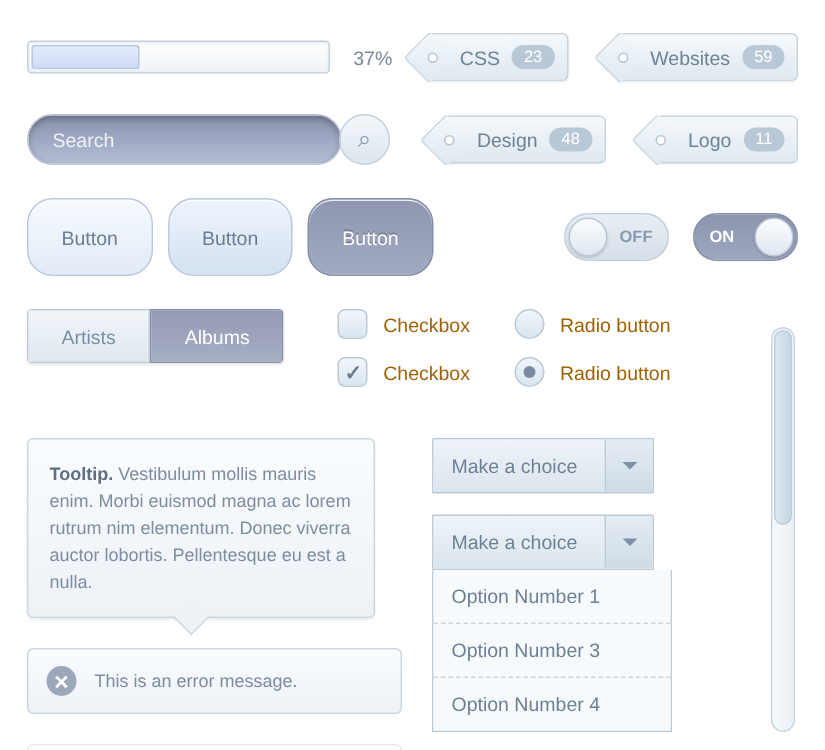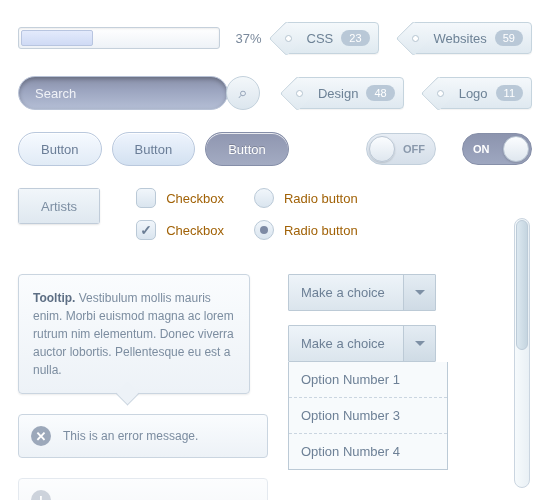--- a/index.html
+++ b/index.html
@@ -18,21 +18,21 @@
 .tag-label{color:#6d8296;font-size:13px;z-index:2;}
 .tag-count{background:#b9c8d7;color:#fff;font-size:11px;border-radius:9px;padding:2px 8px;margin-left:8px;z-index:2;}
 
 
 .search{display:flex;align-items:center;gap:0;}
 .search-input{width:210px;height:34px;border-radius:17px;border:1px solid #b8c2d6;background:linear-gradient(#888fa8,#9ba4bf 40%,#b4bed5);box-shadow:inset 0 2px 4px rgba(0,0,0,.25);padding:12px 16px;color:#fff;font-size:13px;}
 .search-input::placeholder{color:#f0f2f7;}
 .search-btn{width:34px;height:34px;border-radius:50%;margin-left:-2px;border:1px solid #c3d1dc;background:linear-gradient(#f3f7fa,#dce6ee);display:flex;align-items:center;justify-content:center;cursor:pointer;color:#8a9ab0;}
 
 
-.btn{height:34px;padding:0 22px;border-radius:17px;border:1px solid #b9c8dd;background:linear-gradient(#f6faff,#e1ebf6);color:#6a7d97;font-size:13px;cursor:pointer;box-shadow:0 1px 0 rgba(255,255,255,.8) inset;}
+.btn{height:52px;padding:0 22px;border-radius:17px;border:1px solid #b9c8dd;background:linear-gradient(#f6faff,#e1ebf6);color:#6a7d97;font-size:13px;cursor:pointer;box-shadow:0 1px 0 rgba(255,255,255,.8) inset;}
 .btn.hover{background:linear-gradient(#eef4fd,#d3e1f1);}
 .btn.active{background:linear-gradient(#8f96b0,#a3abc2);color:#fff;border-color:#858ea8;text-shadow:0 -1px 0 rgba(0,0,0,.2);}
 
 
 .toggle{width:70px;height:32px;border-radius:16px;position:relative;display:flex;align-items:center;cursor:pointer;}
 .toggle.off{background:linear-gradient(#e8eef5,#d5dfe9);border:1px solid #c2cfdb;}
 .toggle.on{background:linear-gradient(#8c94ae,#9ea7c0);border:1px solid #868fa8;}
 .toggle .knob{width:26px;height:26px;border-radius:50%;background:linear-gradient(#fbfdff,#dfe7ef);border:1px solid #bac6d3;position:absolute;top:2px;box-shadow:0 1px 2px rgba(0,0,0,.15);}
 .toggle.off .knob{left:2px;}
 .toggle.on .knob{right:2px;}
@@ -121,35 +121,36 @@
         <span class="tag-label">Logo</span>
         <span class="tag-count">11</span>
       </div>
   </div>
 </div>
 
 <div class="row">
   <button class="btn">Button</button>
   <button class="btn hover">Button</button>
   <button class="btn active">Button</button>
-  <div style="margin-left:auto;display:flex;gap:26px">
+  <div style="margin-left:auto;display:flex;gap:16px">
     <div class="toggle off">
         <div class="knob"></div>
         <span class="tlabel">OFF</span>
       </div>
     <div class="toggle on">
         <span class="tlabel">ON</span>
         <div class="knob"></div>
       </div>
   </div>
 </div>
 
 <div class="row" style="align-items:flex-start">
   <div class="tabs">
     <div class="tab inactive">Artists</div>
+    <div class="tab active">Albums</div>
   </div>
   <div class="ctrl-col" style="margin-left:26px">
     <div class="check-row">
         <div class="checkbox"></div>
         <span class="ck-label">Checkbox</span>
       </div>
     <div class="check-row">
         <div class="checkbox checked"></div>
         <span class="ck-label">Checkbox</span>
       </div>

